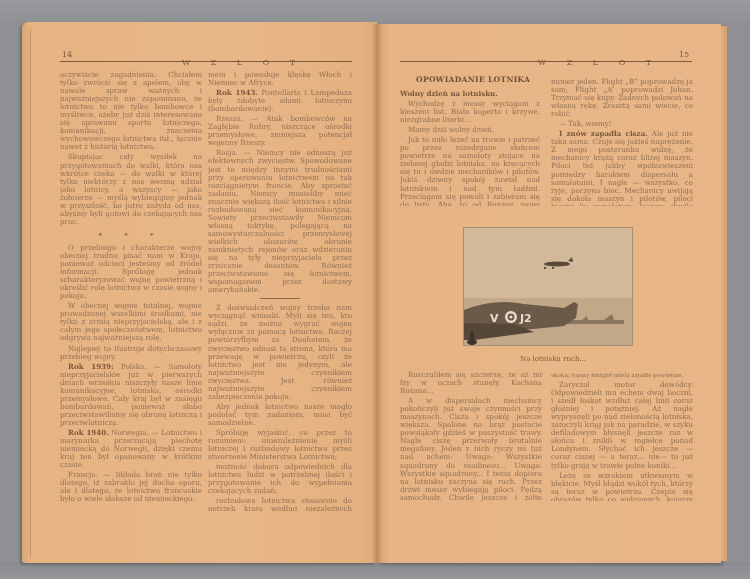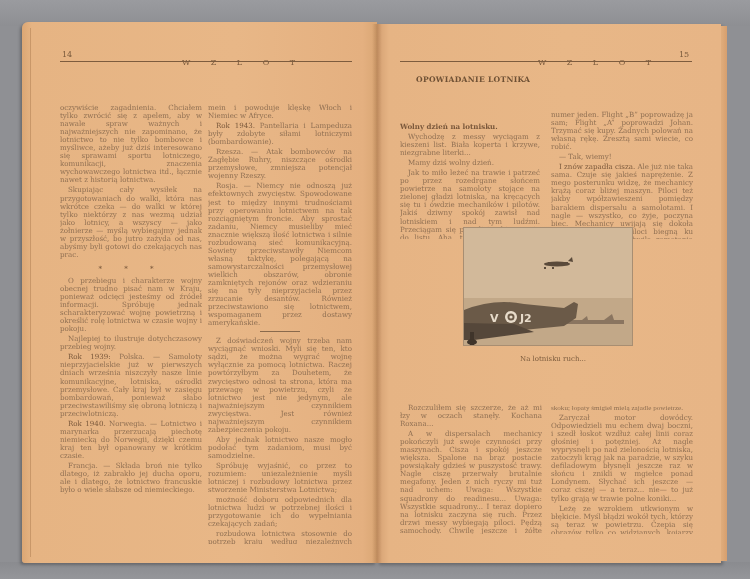--- a/index.html
+++ b/index.html
@@ -39,25 +39,25 @@
   }
   .header {
     position: absolute; top: 50px; height: 12px;
     font-size: 8px; color: #7a5a3c;
   }
   .header .pnum { position: absolute; top: 0; font-size: 8px; }
   .header .title { position: absolute; top: 0; letter-spacing: 9px; font-size: 8px; margin-top: 8px; }
   .rule { position: absolute; top: 61px; height: 1px; background: #7d5c3e; }
   .col {
     position: absolute; font-size: 7.1px; line-height: 8.05px; color: #8f6f52;
-    text-align: justify; overflow: hidden; margin-top: 33px;
+    text-align: justify; overflow: hidden;
   }
   .col p { margin: 0; text-indent: 8px; }
   .col p.sp { margin-top: 2px; }
-  .col b { color: #7a583b; font-weight: normal; }
+  .col b { color: #7a583b; font-weight: bold; }
   .col .stars { text-align: center; text-indent: 0; letter-spacing: 10px; margin: 6px 0 4px; color: #7a583b; }
   .col .divider { width: 40px; height: 1px; background: #8a6a4c; margin: 4px auto 5px; }
   .col .sub { text-indent: 0; font-weight: bold; color: #7a583b; }
   .article-title { position: absolute; left: 400px; top: 75px; font-size: 7.6px; font-weight: bold; color: #6e5034; letter-spacing: 0.3px; margin-left: 16px; }
   .photo {
     position: absolute; left: 463px; top: 227px; width: 168px; height: 117px;
     background: linear-gradient(180deg, #cfb596 0%, #c7ad8e 55%, #bfa587 70%, #c3aa8c 100%);
     border: 1px solid #a88e72; overflow: hidden;
   }
   .photo svg { position: absolute; left: 0; top: 0; }
@@ -84,20 +84,21 @@
   <span class="title" style="left:138px;">W Z L O T</span>
   <span class="pnum" style="left:279px;">15</span>
 </div>
 <div class="rule" style="left:400px; width:292px;"></div>
 
 <div class="col" id="lp-c1" style="left:60px; top:71px; width:142px; height:440px;">
     <p style="text-indent: 0px;">oczywiście zagadnienia. Chciałem tylko zwrócić się z apelem, aby w nawale spraw ważnych i najważniejszych nie zapominano, że lotnictwo to nie tylko bombowce i myśliwce, ażeby już dziś interesowano się sprawami sportu lotniczego, komunikacji, znaczenia wychowawczego lotnictwa itd., łącznie nawet z historią lotnictwa.</p>
     <p class="sp">Skupiając cały wysiłek na przygotowaniach do walki, która nas wkrótce czeka — do walki w której tylko niektórzy z nas wezmą udział jako lotnicy, a wszyscy — jako żołnierze — myślą wybiegajmy jednak w przyszłość, bo jutro zażyda od nas, abyśmy byli gotowi do czekających nas prac.</p>
     <p class="stars">*  * *</p>
     <p class="sp">O przebiegu i charakterze wojny obecnej trudno pisać nam w Kraju, ponieważ odcięci jesteśmy od źródeł informacji. Spróbuję jednak scharakteryzować wojnę powietrzną i określić rolę lotnictwa w czasie wojny i pokoju.</p>
+    <p class="sp">W obecnej wojnie totalnej, wojnie prowadzonej wszelkimi środkami, nie tylko z armią nieprzyjacielską, ale i z całym jego społeczeństwem, lotnictwo odgrywa najważniejszą rolę.</p>
     <p class="sp">Najlepiej to ilustruje dotychczasowy przebieg wojny.</p>
     <p class="sp"><b>Rok 1939:</b> Polska. — Samoloty nieprzyjacielskie już w pierwszych dniach września niszczyły nasze linie komunikacyjne, lotniska, ośrodki przemysłowe. Cały kraj był w zasięgu bombardowań, ponieważ słabo przeciwstawiliśmy się obroną lotniczą i przeciwlotniczą.</p>
     <p class="sp"><b>Rok 1940.</b> Norwegia. — Lotnictwo i marynarka przerzucają piechotę niemiecką do Norwegii, dzięki czemu kraj ten był opanowany w krótkim czasie.</p>
     <p class="sp">Francja. — Składa broń nie tylko dlatego, iż zabrakło jej ducha oporu, ale i dlatego, że lotnictwo francuskie było o wiele słabsze od niemieckiego.</p>
   </div>
 <div class="col" id="lp-c2" style="left:208px; top:71px; width:144px; height:440px;">
     <p style="text-indent: 0px;">mein i powoduje klęskę Włoch i Niemiec w Afryce.</p>
     <p class="sp"><b>Rok 1943.</b> Pantellaria i Lampeduza były zdobyte siłami lotniczymi (bombardowanie).</p>
     <p class="sp">Rzesza. — Atak bombowców na Zagłębie Ruhry, niszczące ośrodki przemysłowe, zmniejsza potencjał wojenny Rzeszy.</p>
     <p class="sp">Rosja. — Niemcy nie odnoszą już efektownych zwycięstw. Spowodowane jest to między innymi trudnościami przy operowaniu lotnictwem na tak rozciągniętym froncie. Aby sprostać zadaniu, Niemcy musieliby mieć znacznie większą ilość lotnictwa i silnie rozbudowaną sieć komunikacyjną. Sowiety przeciwstawiły Niemcom własną taktykę, polegającą na samowystarczalności przemysłowej wielkich obszarów, obronie zamkniętych rejonów oraz wdzieraniu się na tyły nieprzyjaciela przez zrzucanie desantów. Również przeciwstawiono się lotnictwem, wspomaganem przez dostawy amerykańskie.</p>

